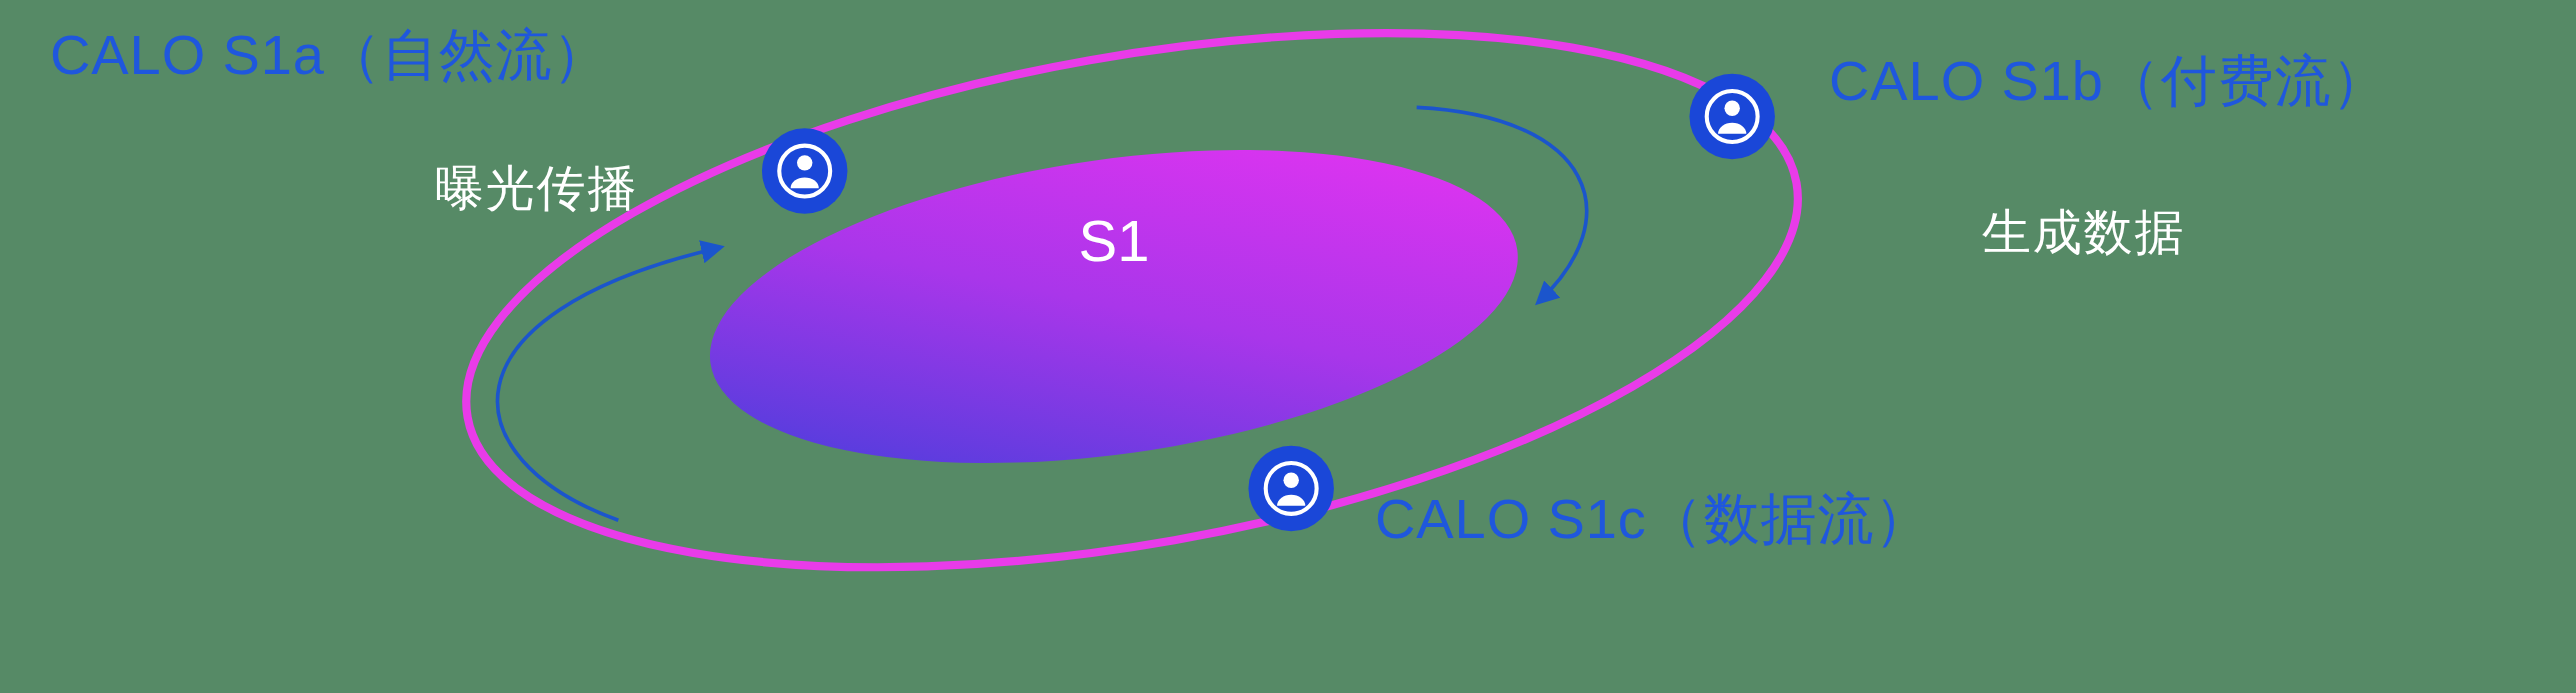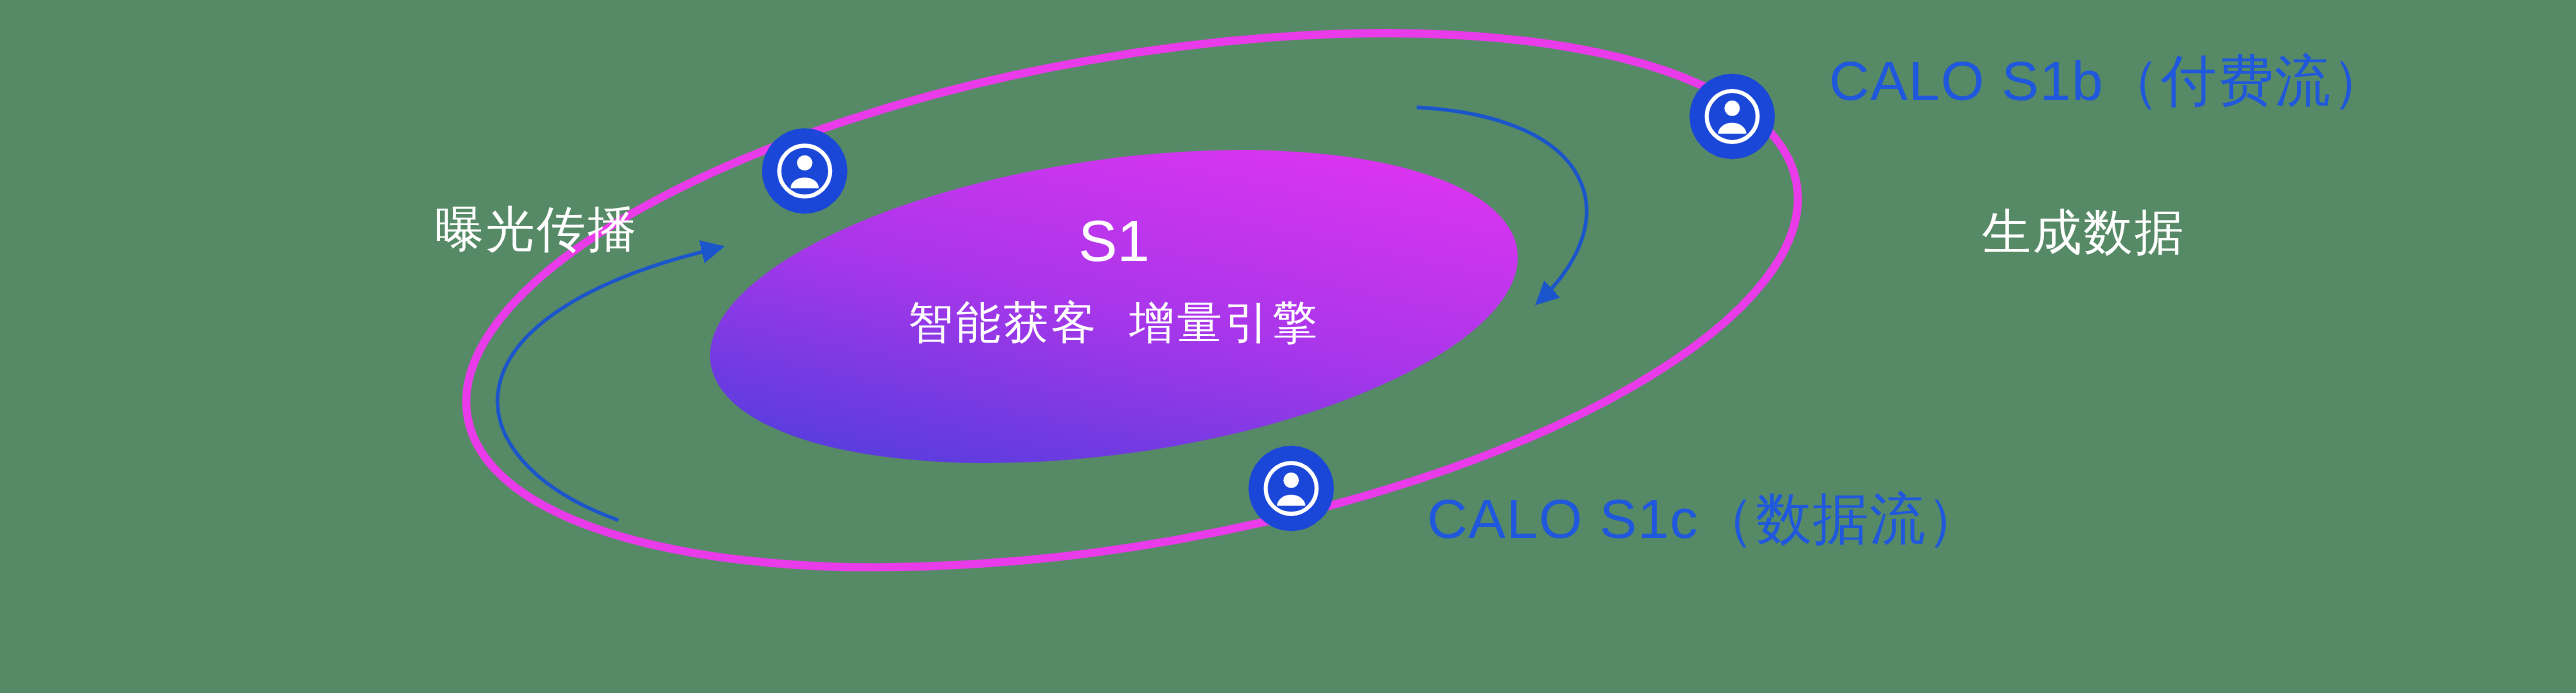--- a/index.html
+++ b/index.html
@@ -49,24 +49,24 @@
     top: 293px;
     transform: translateX(-50%);
     color: #ffffff;
     font-size: 45px;
     font-weight: 400;
     letter-spacing: 2.7px;
     white-space: pre;
   }
 
   #label-s1a { left: 50px;   top: 18px;  }
-  #sub-s1a   { left: 435px;  top: 156px; margin-top: 41px; }
+  #sub-s1a   { left: 435px;  top: 156px; }
   #label-s1b { left: 1829px; top: 44px;  }
   #sub-s1b   { left: 1957px; top: 200px; margin-left: 25px; }
-  #label-s1c { left: 1427px; top: 482px; }
+  #label-s1c { left: 1375px; top: 482px; }
   #sub-s1c   { left: 1435px; top: 606px; }
 </style>
 </head>
 <body>
 
 <div class="canvas">
 
   <svg class="gfx" viewBox="0 0 2833 763" aria-hidden="true">
     <defs>
       <linearGradient id="coreGrad" x1="0%" y1="100%" x2="100%" y2="0%">
@@ -99,22 +99,22 @@
       <circle cx="1905" cy="128" r="47" fill="#1a47d8"></circle>
       <use href="#person-icon-def" x="1905" y="128"></use>
     </g>
     <g>
       <circle cx="1420" cy="537" r="47" fill="#1a47d8"></circle>
       <use href="#person-icon-def" x="1420" y="537"></use>
     </g>
   </svg>
 
   <div class="core-title">S1</div>
-  <div class="core-subtitle">智能获客  增量引擎</div>
 
+  <div id="label-s1a" class="label-blue">CALO S1a（自然流）</div>
   <div id="sub-s1a" class="label-white">曝光传播</div>
 
   <div id="label-s1b" class="label-blue">CALO S1b（付费流）</div>
   <div id="sub-s1b" class="label-white">生成数据</div>
 
   <div id="label-s1c" class="label-blue">CALO S1c（数据流）</div>
 
 </div>
 
 

